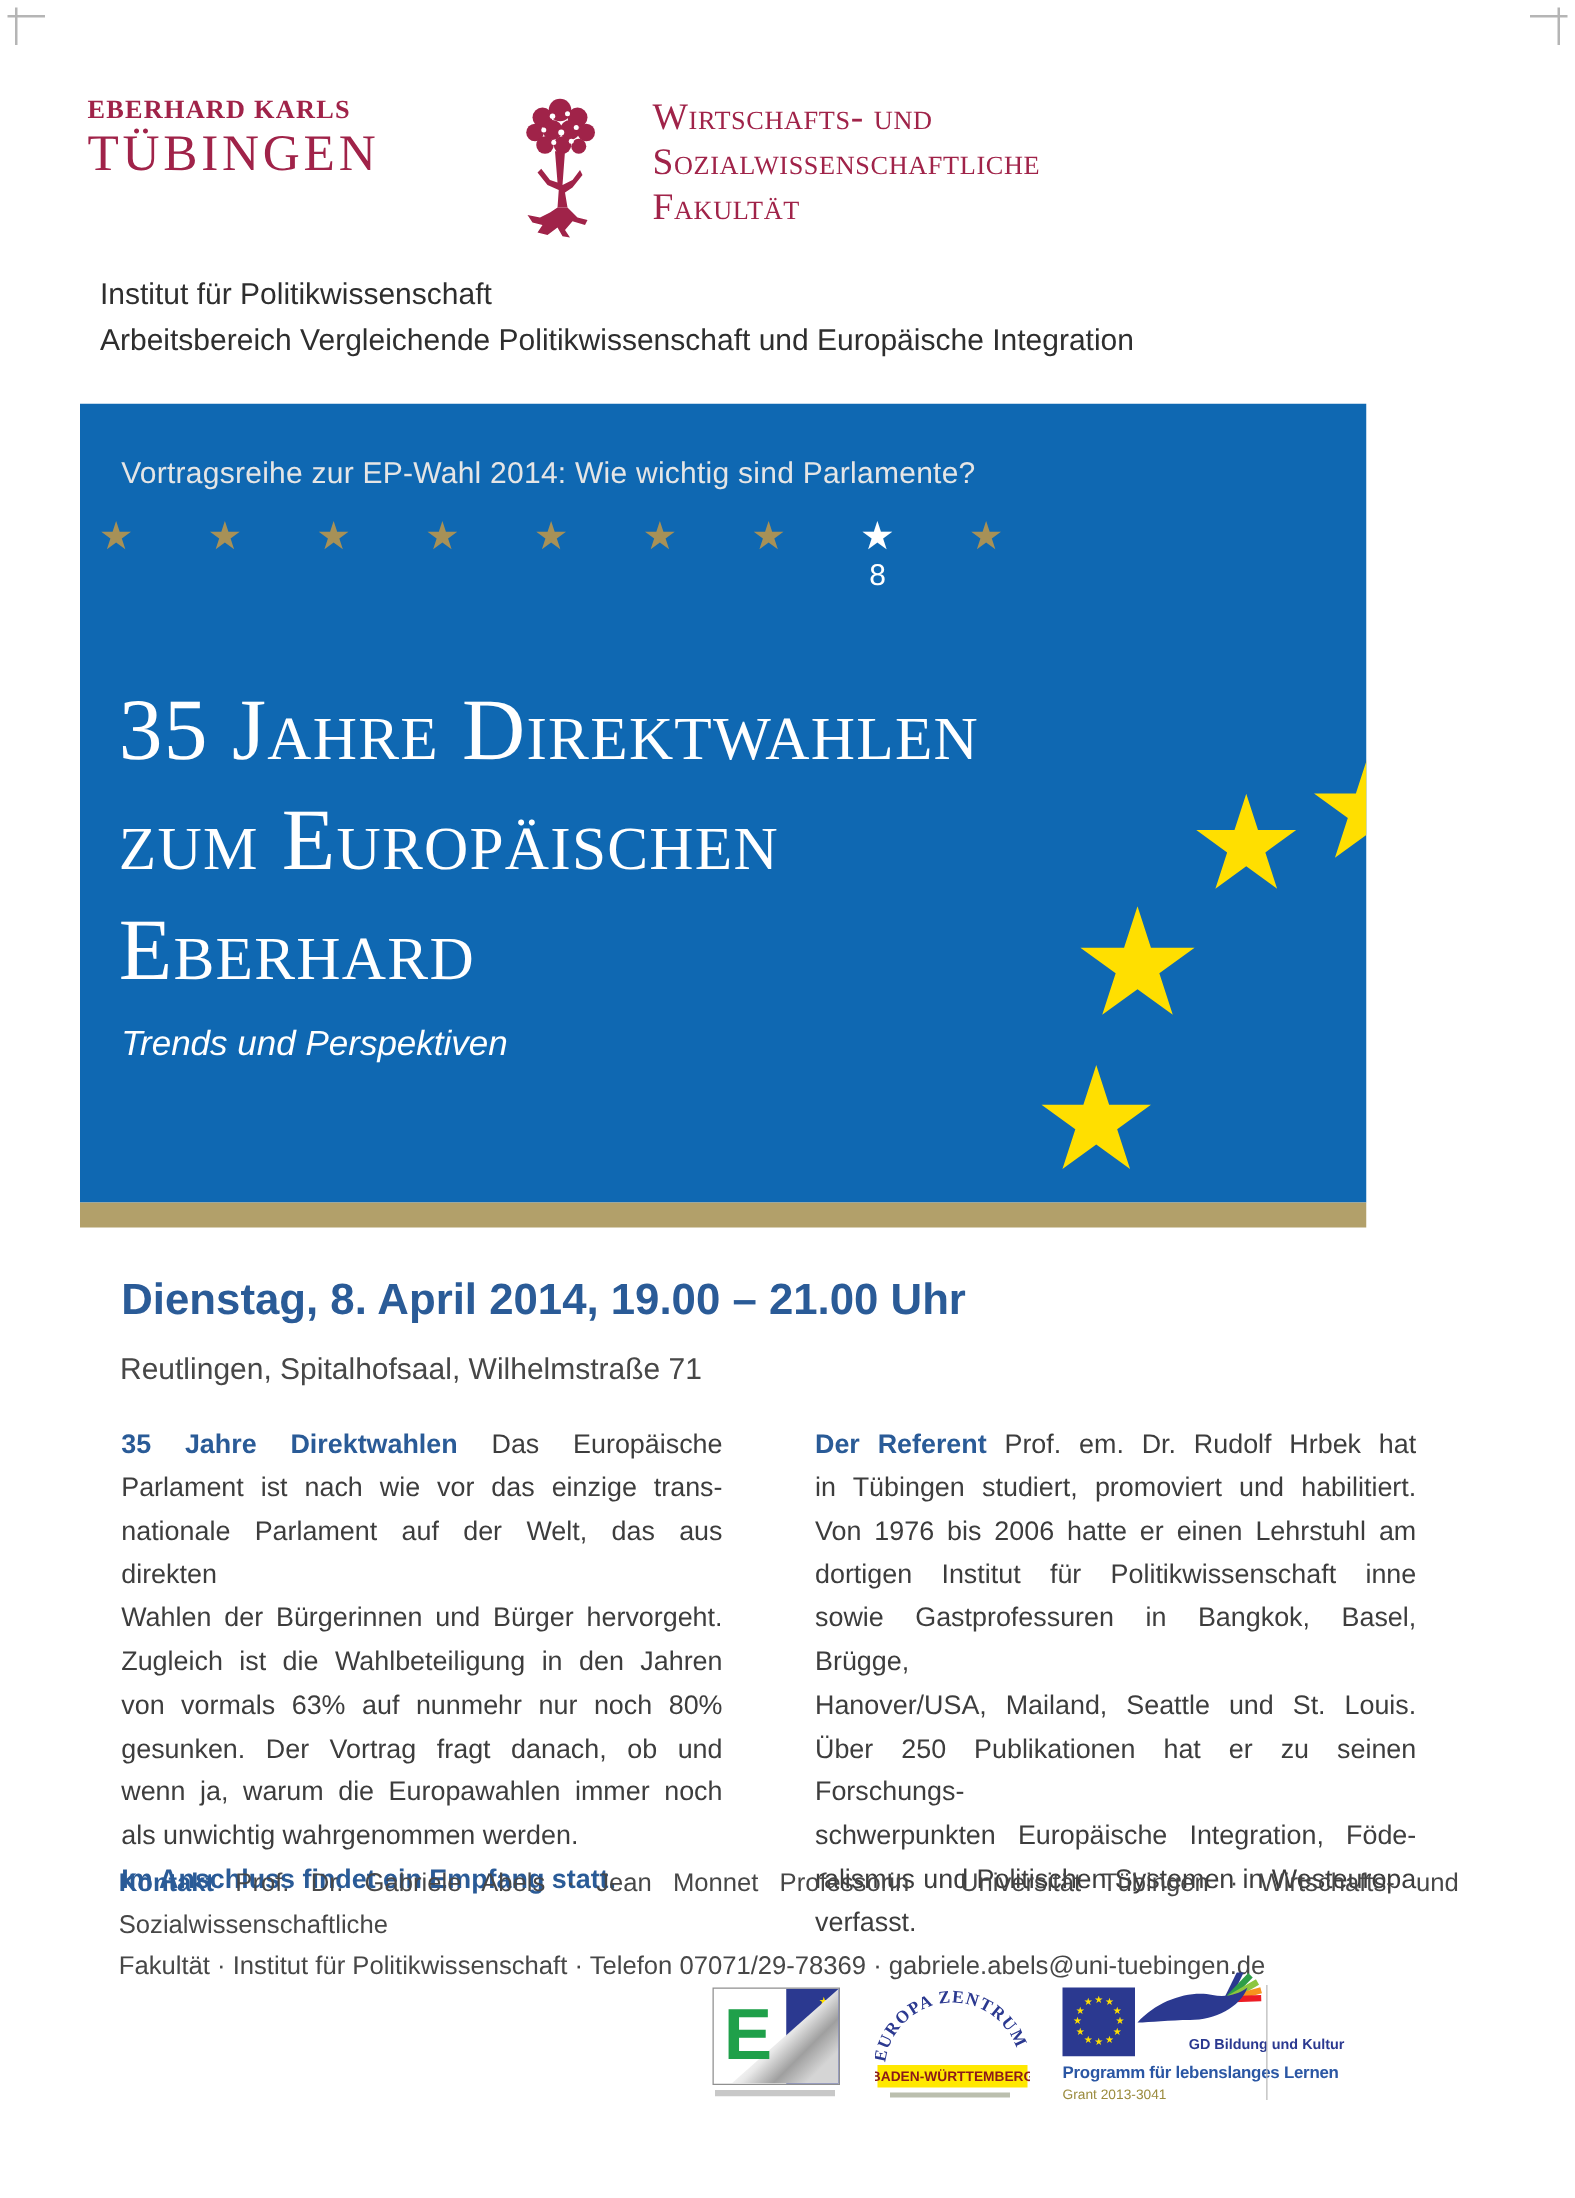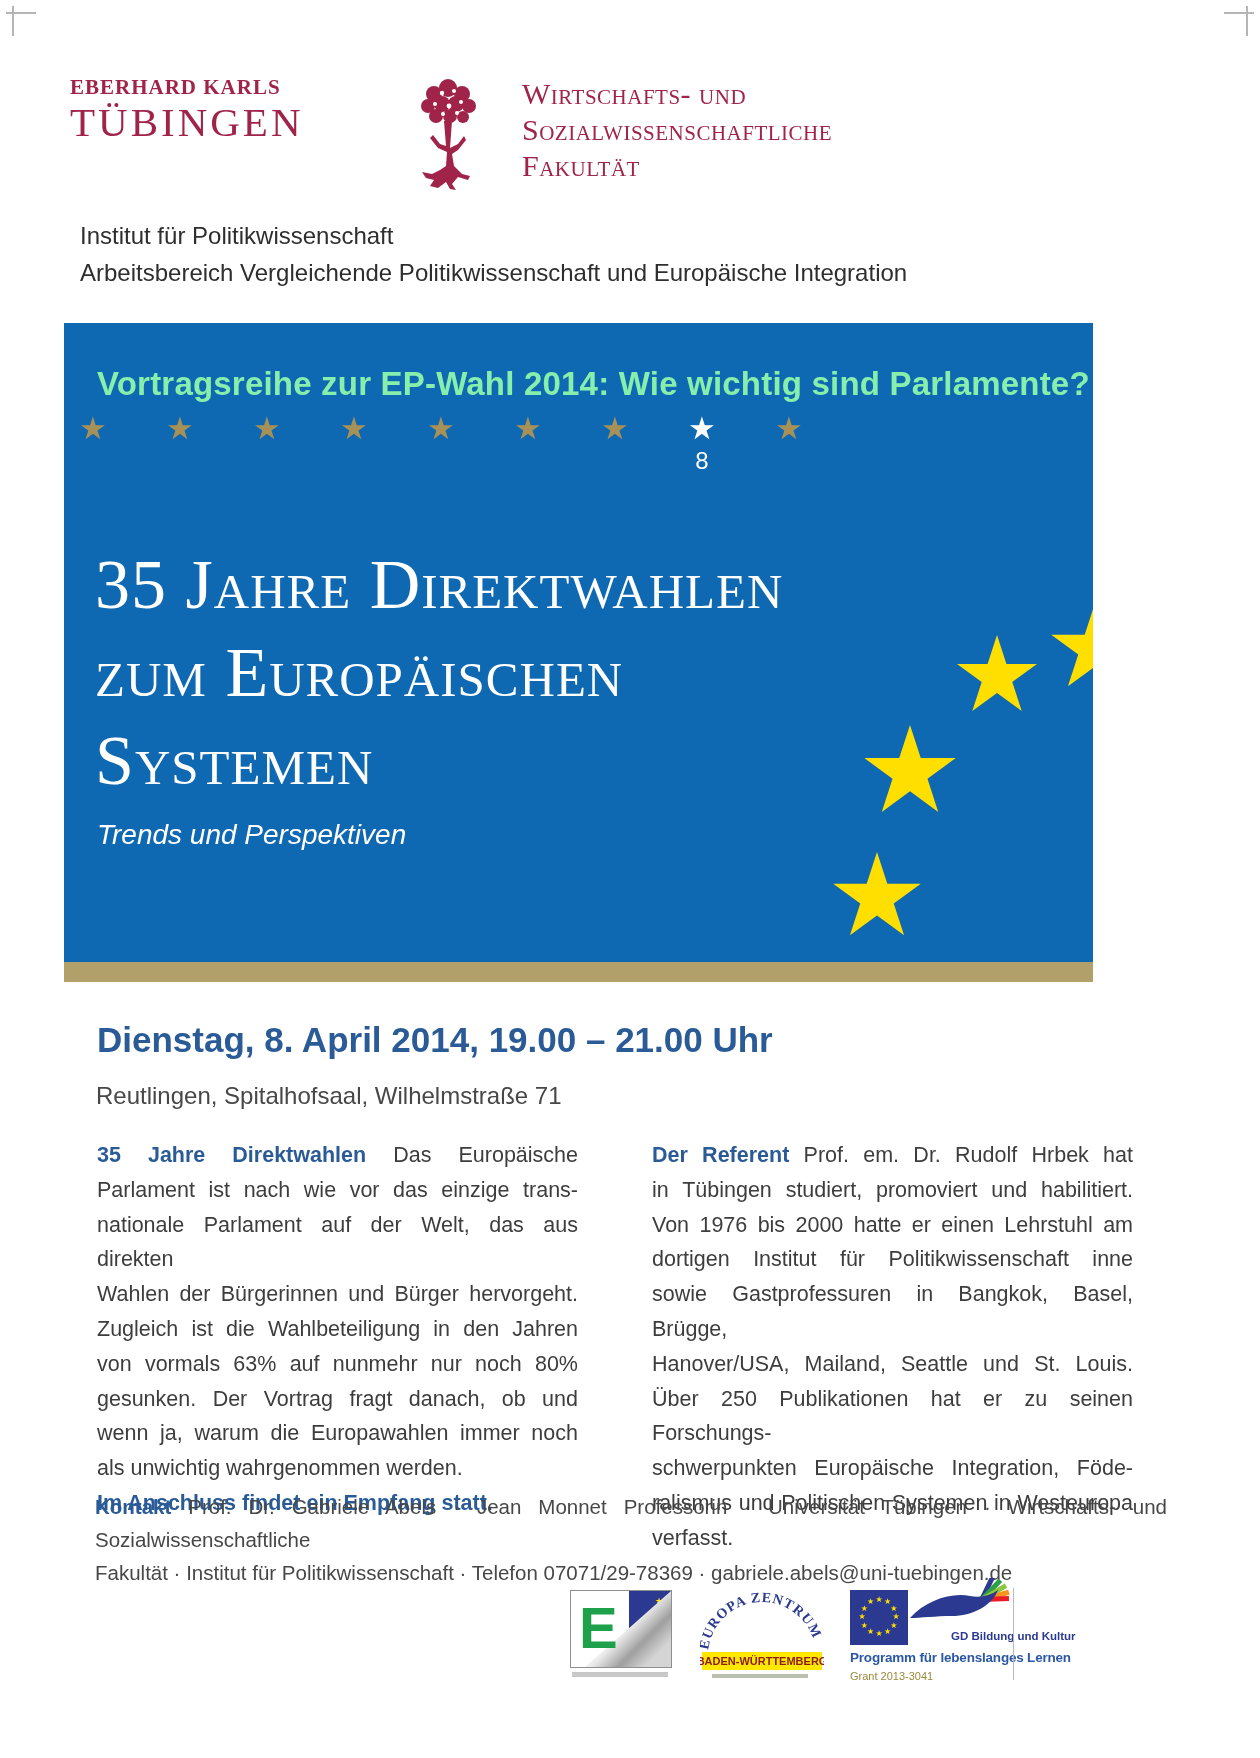--- a/index.html
+++ b/index.html
@@ -27,22 +27,22 @@
            font-family:"Liberation Serif",serif;font-variant:small-caps;
            font-size:30px;line-height:36px;letter-spacing:0.5px;}
 
   .inst{position:absolute;left:80px;width:900px;font-size:24px;color:#2e2e2e;}
   .inst1{top:222px;}
   .inst2{top:259px;}
 
   
   .banner{position:absolute;left:64px;top:323px;width:1029px;height:639px;
           background:#0f68b2;overflow:hidden;}
-  .series-title{position:absolute;left:33px;top:42px;color:#86efac;
-                font-size:33px;font-weight:bold;letter-spacing:0.2px;}
+  .series-title{position:absolute;left:33px;top:42px;color:#e5e5e5;
+                font-size:24px;font-weight:normal;letter-spacing:0.2px;}
   .star-row{position:absolute;left:0;top:88px;width:100%;height:40px;}
   .series-star{position:absolute;width:40px;text-align:center;font-size:31px;
                color:#a79157;line-height:36px;}
   .series-star.current{color:#ffffff;}
   .star-num{position:absolute;top:124px;width:40px;text-align:center;
             color:#ffffff;font-size:24px;}
   .banner-title{position:absolute;left:31px;top:218px;color:#ffffff;
                 font-family:"Liberation Serif",serif;font-variant:small-caps;
                 font-size:70px;line-height:88px;letter-spacing:1px;}
   .banner-subtitle{position:absolute;left:33px;top:496px;color:#ffffff;font-size:28px;font-style:italic;}
@@ -157,21 +157,21 @@
         <span class="series-star" style="left: 444px;">★</span>
         <span class="series-star" style="left: 531px;">★</span>
         <span class="series-star current" style="left: 618px;">★</span>
         <span class="series-star" style="left: 705px;">★</span>
       </div>
     <div class="star-num" id="star-num" style="left: 618px;">8</div>
 
     <div class="banner-title">
         <div class="banner-title-line">35 Jahre Direktwahlen</div>
         <div class="banner-title-line">zum Europäischen</div>
-        <div class="banner-title-line last-line">Systemen</div>
+        <div class="banner-title-line last-line">Eberhard</div>
       </div>
     <div class="banner-subtitle">Trends und Perspektiven</div>
 
     <div class="eu-star" style="left:891px;top:312px;">
       <svg width="84" height="84" viewBox="-50 -50 100 100">
           <polygon fill="#ffdf00" points="0,-50 11.2,-15.5 47.6,-15.5 18.2,5.9 29.4,40.5 0,19.1 -29.4,40.5 -18.2,5.9 -47.6,-15.5 -11.2,-15.5"></polygon>
         </svg>
     </div>
     <div class="eu-star" style="left:985px;top:280px;">
       <svg width="92" height="92" viewBox="-50 -50 100 100">
@@ -213,21 +213,21 @@
     <div class="closing-line">Im Anschluss findet ein Empfang statt.</div>
   </div>
 
   <div class="col col-right">
     <div class="col-line">
       <span class="lead">Der Referent</span>
       <span>Prof. em. Dr. Rudolf Hrbek hat</span>
     </div>
     <div>
         <div class="col-line">in Tübingen studiert, promoviert und habilitiert.</div>
-        <div class="col-line">Von 1976 bis 2000 hatte er einen Lehrstuhl am</div>
+        <div class="col-line">Von 1976 bis 2006 hatte er einen Lehrstuhl am</div>
         <div class="col-line">dortigen Institut für Politikwissenschaft inne</div>
         <div class="col-line">sowie Gastprofessuren in Bangkok, Basel, Brügge,</div>
         <div class="col-line">Hanover/USA, Mailand, Seattle und St. Louis.</div>
         <div class="col-line">Über 250 Publikationen hat er zu seinen Forschungs-</div>
         <div class="col-line">schwerpunkten Europäische Integration, Föde-</div>
         <div class="col-line">ralismus und Politischen Systemen in Westeuropa</div>
         <div class="col-line last-line">verfasst.</div>
       </div>
   </div>
 

